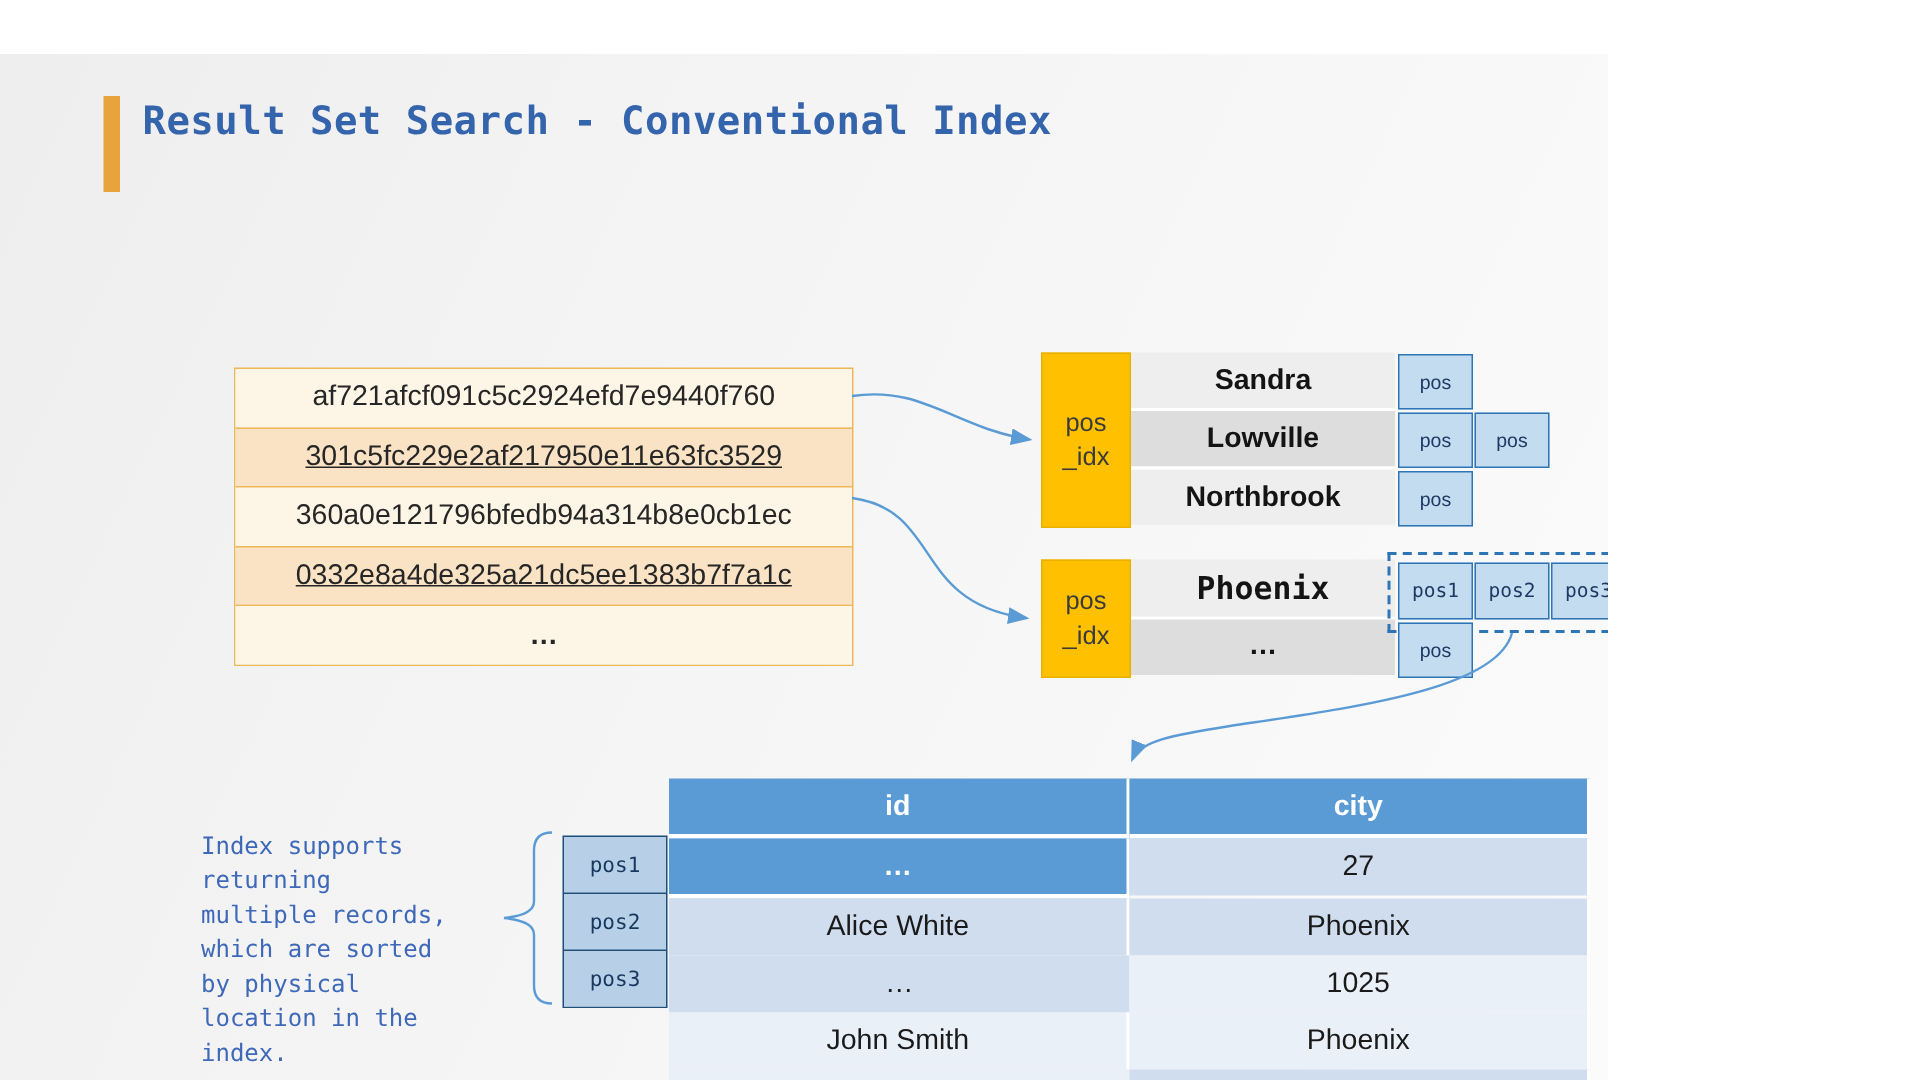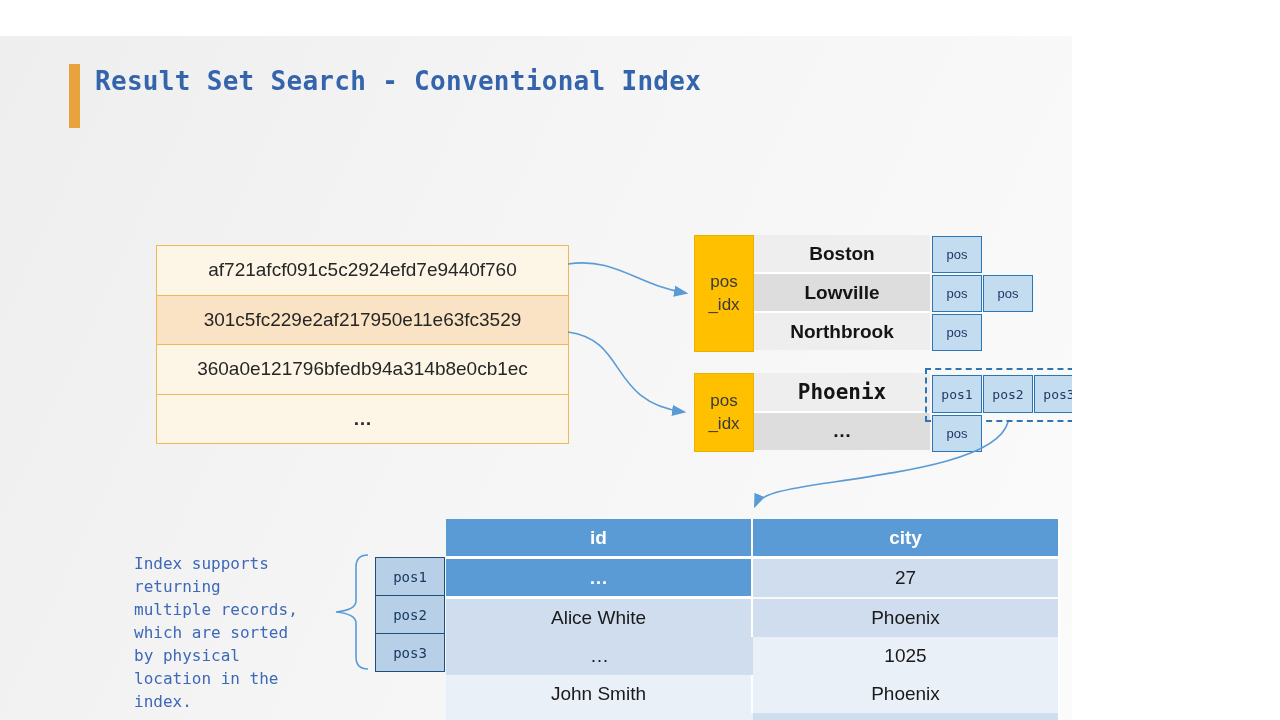--- a/index.html
+++ b/index.html
@@ -29,21 +29,21 @@
     left:156px;top:209px;width:411px;height:197px;display:flex;flex-direction:column;
     border:1px solid #ECB858;
   }
   .hash-row{
     flex:1;display:flex;align-items:center;justify-content:center;
     font:19px "Liberation Sans", sans-serif;color:#262626;
     border-top:1px solid #ECB858;
   }
   .hash-row:first-child{border-top:none;}
   .hash-row.alt-a{background:#FDF5E6;}
-  .hash-row.alt-b{background:#FAE3C4;}
+  .hash-row.alt-b{background:#FAE3C4;text-decoration:underline;}
   .hash-row.ellipsis{font-weight:bold;}
 
   
   .idx-label{
     background:#FFC000;border:1px solid #EAB000;
     display:flex;flex-direction:column;align-items:center;justify-content:center;
     font:17px/1.35 "Liberation Sans", sans-serif;color:#3A3A3A;
   }
   .city-col{display:flex;flex-direction:column;width:176px;}
   .city-cell{
@@ -121,29 +121,30 @@
       <rect x="41" y="24" width="10" height="9" fill="#3B6DD0"></rect>
       <rect x="52" y="37" width="12" height="14" fill="#fff"></rect>
       <path d="M40,48 h20 q4,0 4,4 v5 q0,4 -4,4 h-20 z" fill="#fff"></path>
     </svg>
   </div>
 
   <div class="abs hash-table">
     <div class="hash-row alt-a">af721afcf091c5c2924efd7e9440f760</div>
     <div class="hash-row alt-b">301c5fc229e2af217950e11e63fc3529</div>
     <div class="hash-row alt-a">360a0e121796bfedb94a314b8e0cb1ec</div>
+    <div class="hash-row alt-b">0332e8a4de325a21dc5ee1383b7f7a1c</div>
     <div class="hash-row alt-a ellipsis">…</div>
   </div>
 
   <div class="abs idx-label" style="left:694px;top:199px;width:58px;height:115px;">
     <span>pos</span>
     <span>_idx</span>
   </div>
   <div class="abs city-col" style="left:754px;top:199px;height:115px;">
-    <div class="city-cell shade-a">Boston</div>
+    <div class="city-cell shade-a">Sandra</div>
     <div class="city-cell shade-b">Lowville</div>
     <div class="city-cell shade-a">Northbrook</div>
   </div>
   <div class="abs pos-box" style="left:932px;top:200px;">pos</div>
   <div class="abs pos-box" style="left:932px;top:239px;">pos</div>
   <div class="abs pos-box" style="left:983px;top:239px;">pos</div>
   <div class="abs pos-box" style="left:932px;top:278px;">pos</div>
 
   <div class="abs idx-label" style="left:694px;top:337px;width:58px;height:77px;">
     <span>pos</span>

